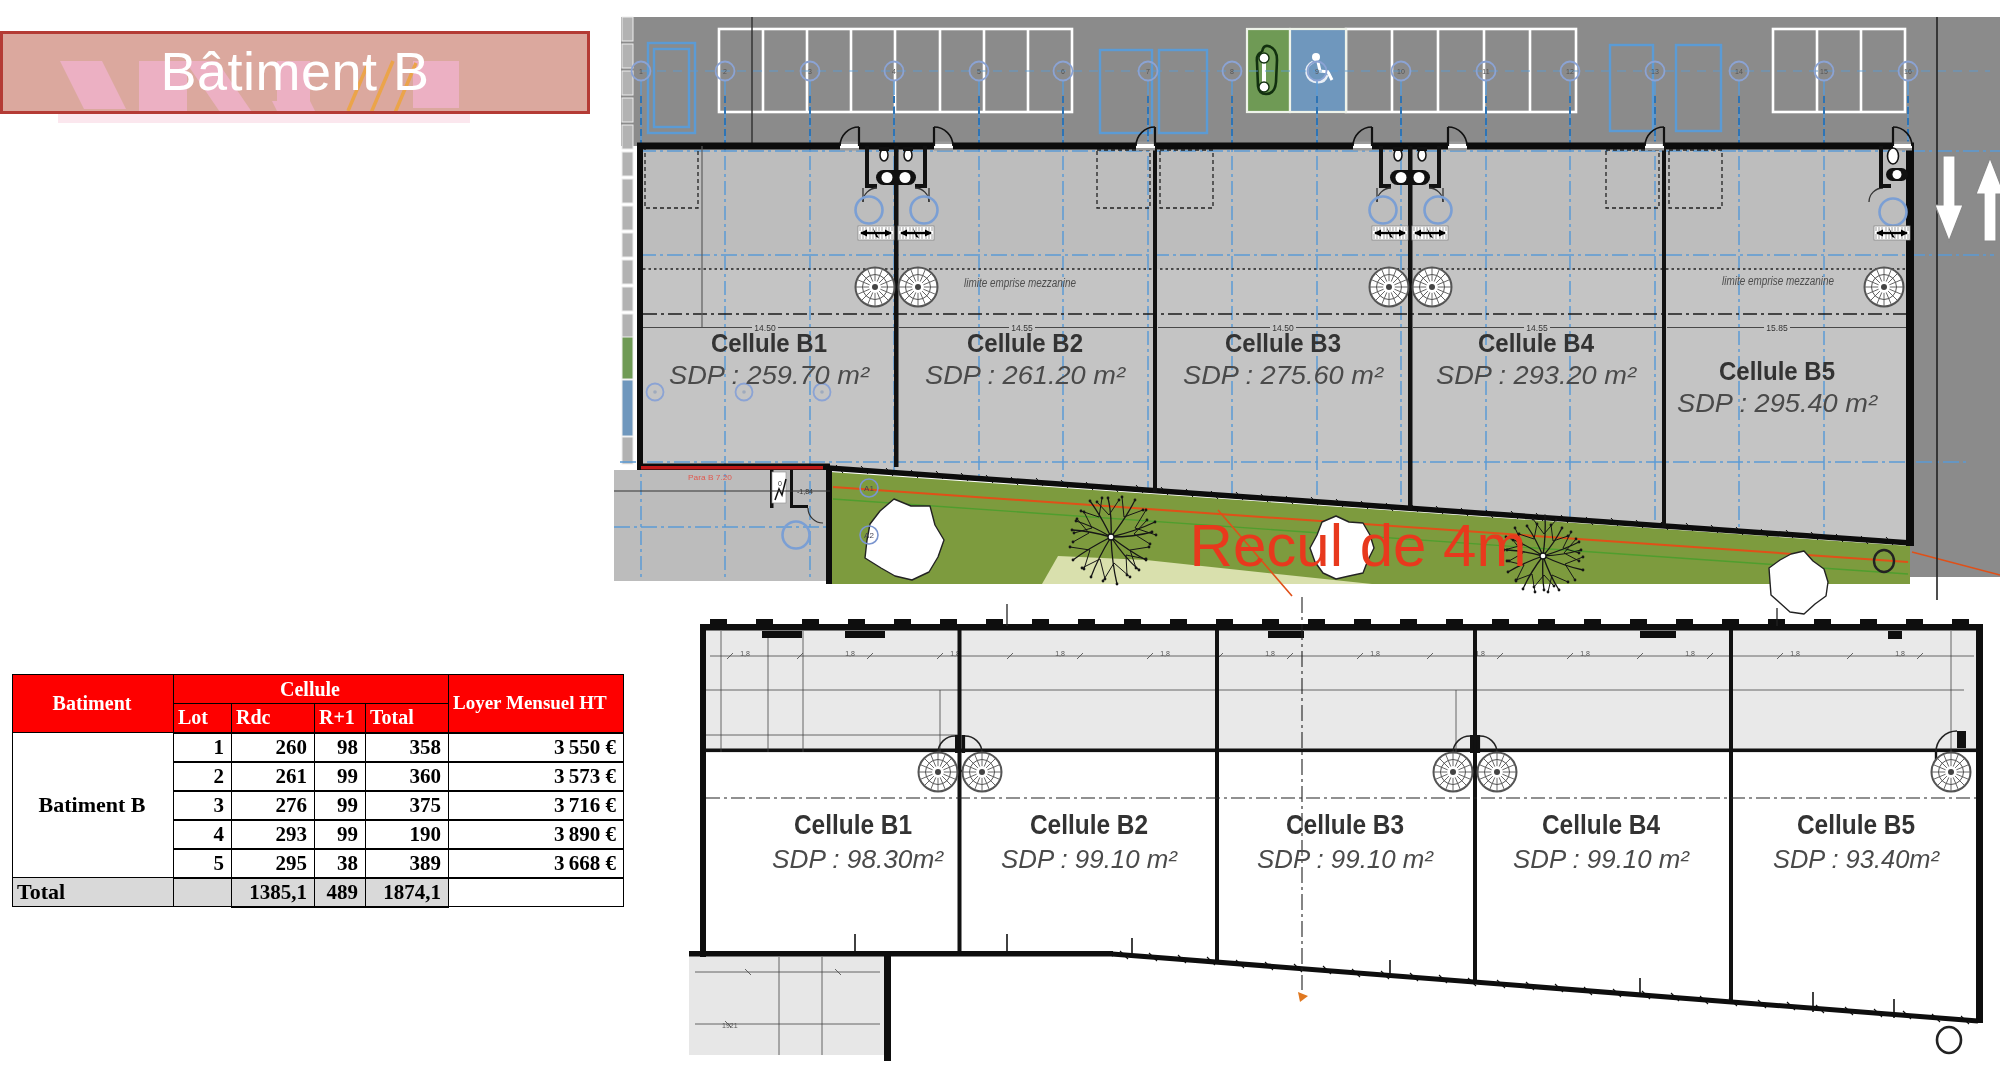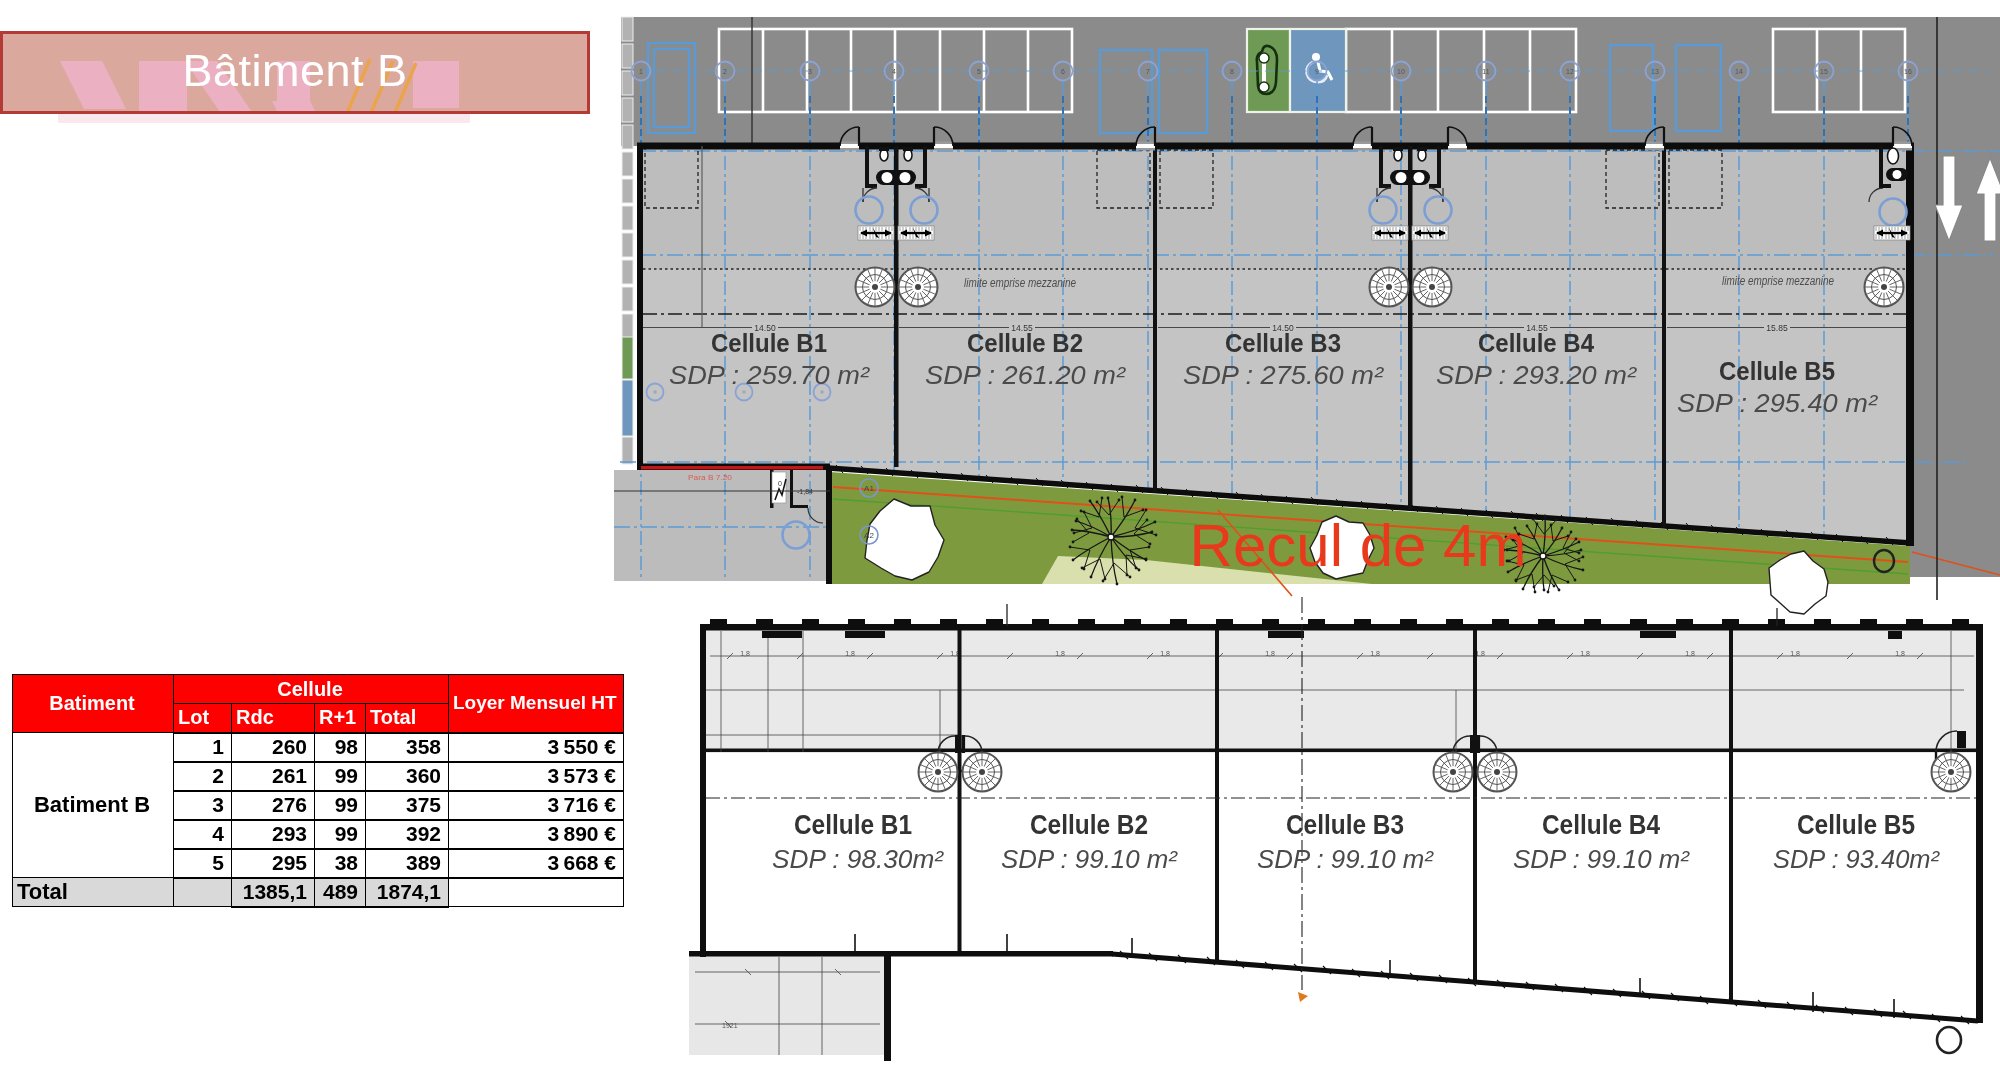--- a/index.html
+++ b/index.html
@@ -1,23 +1,23 @@
 <!DOCTYPE html>
 <html><head>
 <meta charset="utf-8">
 <style>
 html,body{margin:0;padding:0;background:#fff;}
 *{box-sizing:border-box;}
 .page{position:relative;width:2000px;height:1069px;background:#fff;overflow:hidden;font-family:"Liberation Sans",sans-serif;}
 .plansvg{position:absolute;left:0;top:0;}
 .banner{position:absolute;left:0px;top:31px;width:590px;height:83px;background:#dba89e;border:3.5px solid #b43b35;z-index:2;}
-.bannertext{position:absolute;left:0px;top:31px;width:590px;height:83px;text-align:center;line-height:80px;font-size:45px;color:#fff;letter-spacing:0.5px;z-index:4;}
+.bannertext{position:absolute;left:0px;top:31px;width:590px;height:83px;text-align:center;line-height:80px;font-size:54px;color:#fff;letter-spacing:0.5px;z-index:4;}
 .logo{position:absolute;left:0;top:31px;width:590px;height:80px;z-index:3;overflow:hidden;}
 .tablewrap{position:absolute;left:12px;top:674px;z-index:3;}
-table.surf{border-collapse:collapse;table-layout:fixed;width:610px;font-family:Liberation Sans, sans-serif;}
+table.surf{border-collapse:collapse;table-layout:fixed;width:610px;font-family:Liberation Serif, serif;}
 table.surf td,table.surf th{border:1.6px solid #000;padding:0 6px 0 4px;overflow:hidden;white-space:nowrap;}
 table.surf .hdr{background:#fe0000;color:#fff;font-weight:bold;font-size:20px;}
 table.surf .num{text-align:right;font-size:21px;font-weight:bold;padding-right:7px;border-top-width:2.6px;border-bottom-width:2.6px;}
 table.surf .tot{background:#d9d9d9;}
 </style>
 </head>
 <body>
 <div class="page">
 
 <svg class="plansvg" width="2000" height="1069" viewBox="0 0 2000 1069">
@@ -1314,21 +1314,21 @@
             <td class="num">276</td>
             <td class="num">99</td>
             <td class="num">375</td>
             <td class="num">3 716 €</td>
           </tr>
 
 <tr style="height:29px">
             <td class="num">4</td>
             <td class="num">293</td>
             <td class="num">99</td>
-            <td class="num">392</td>
+            <td class="num">190</td>
             <td class="num">3 890 €</td>
           </tr>
 
 <tr style="height:29px">
             <td class="num">5</td>
             <td class="num">295</td>
             <td class="num">38</td>
             <td class="num">389</td>
             <td class="num">3 668 €</td>
           </tr>

